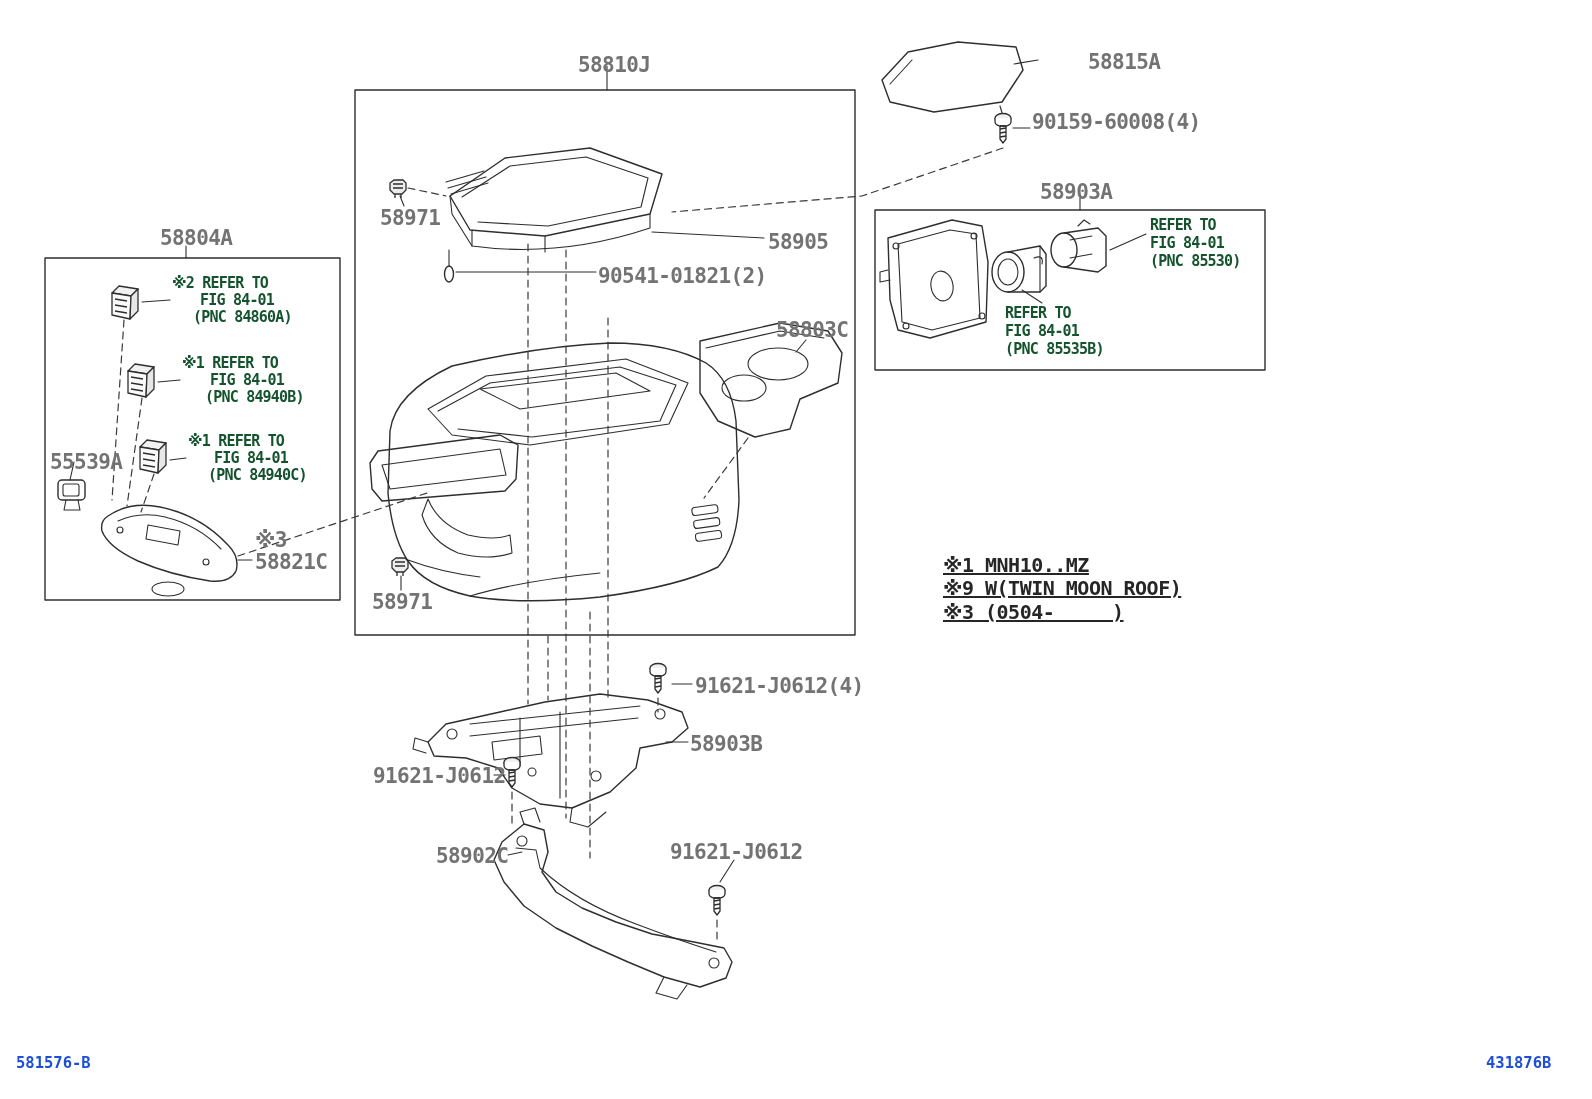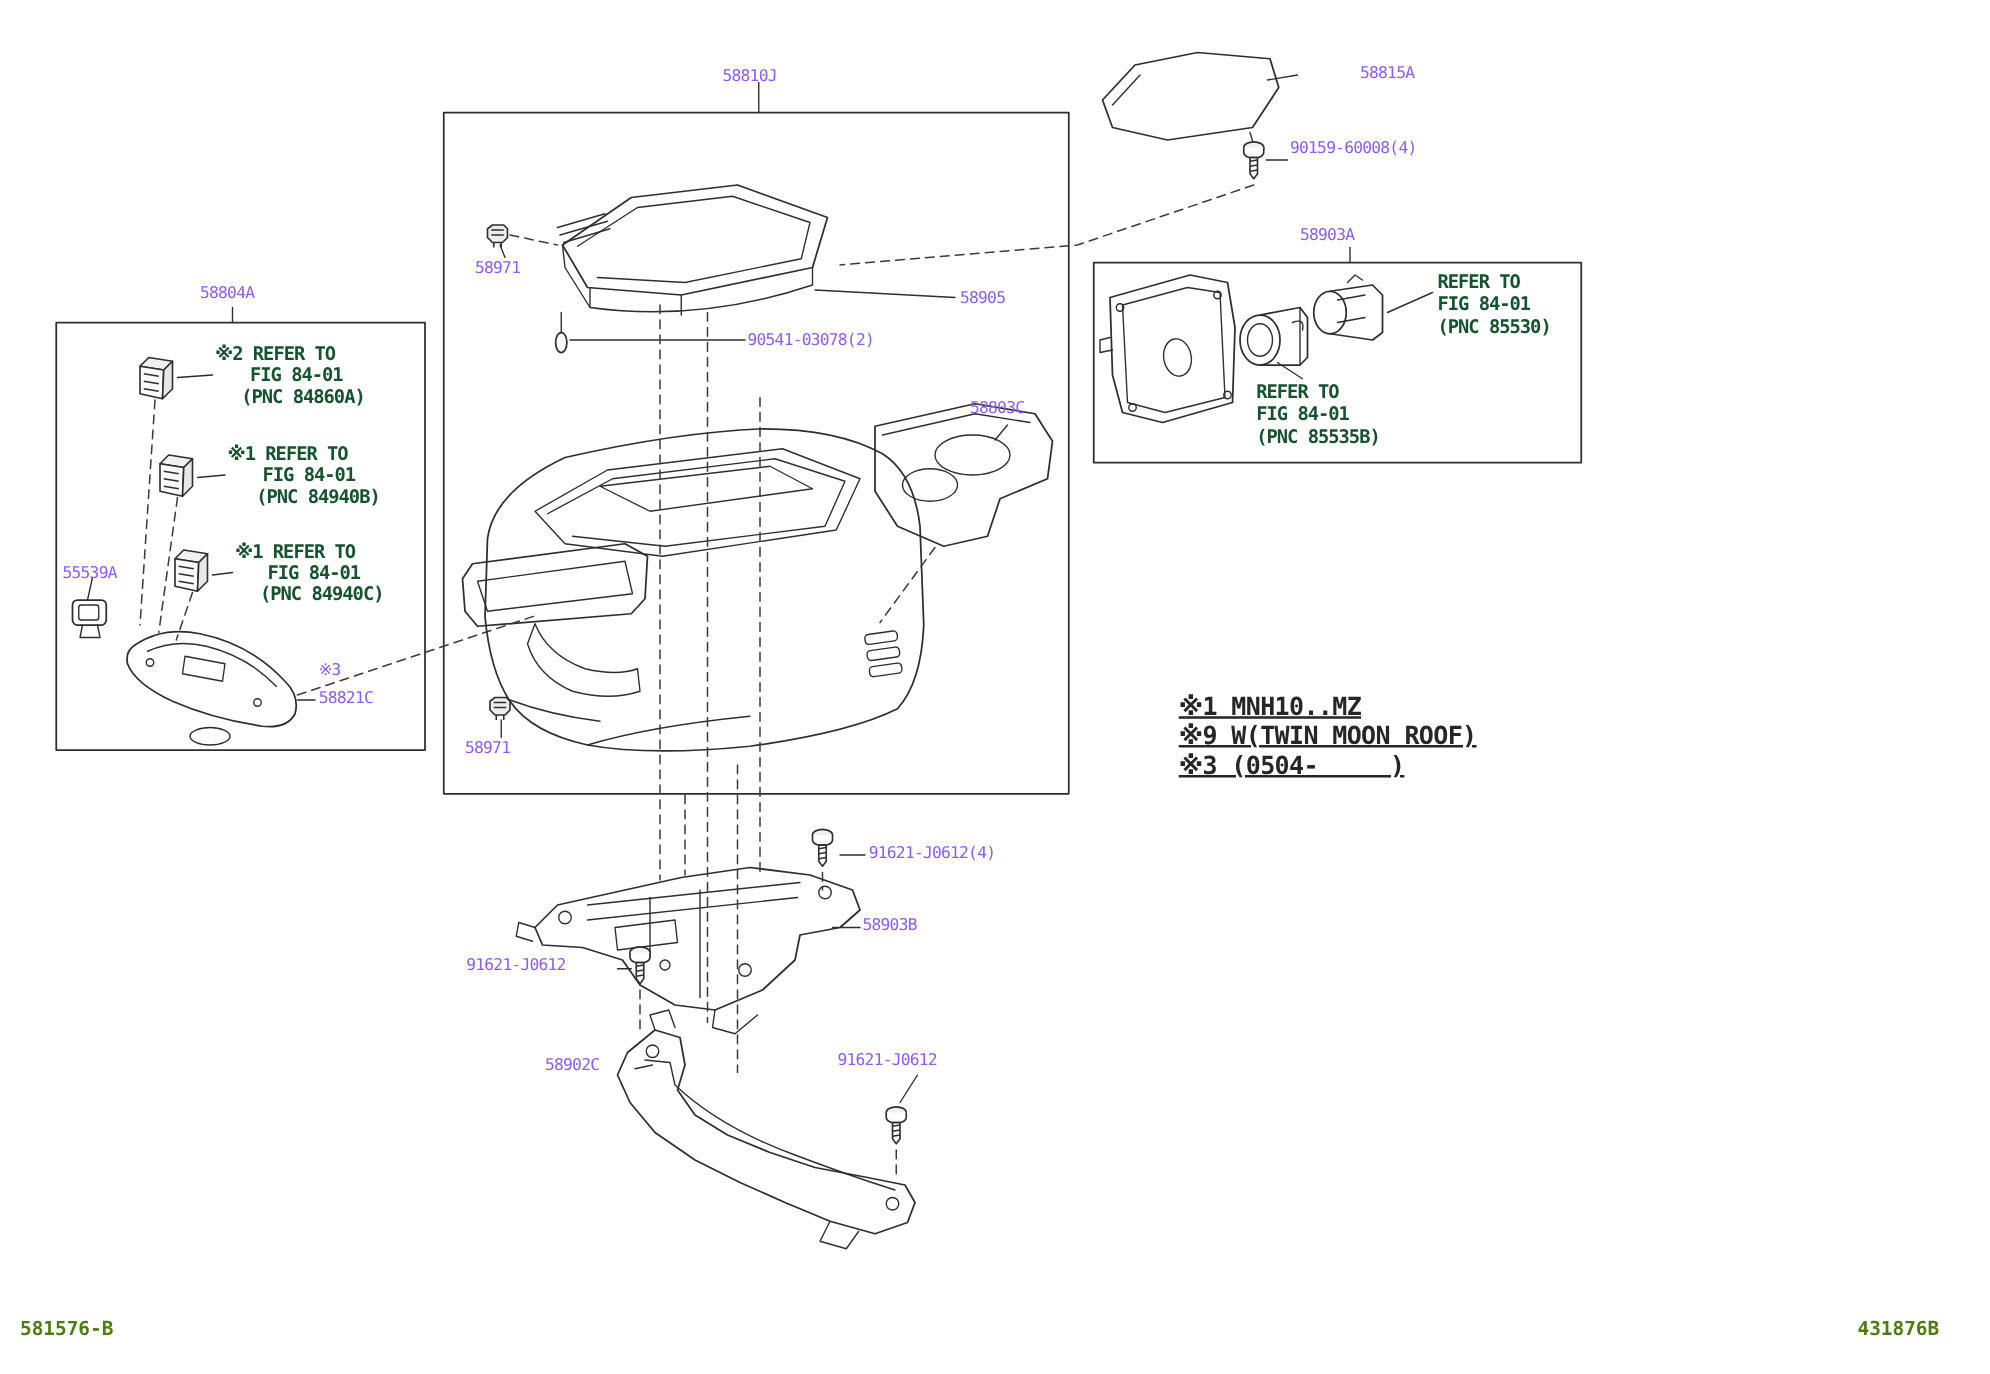--- a/index.html
+++ b/index.html
@@ -1,27 +1,27 @@
 <!DOCTYPE html>
 <html><head>
 <meta charset="utf-8">
 <style>
   html,body{margin:0;padding:0;background:#fff;}
   .stage{
     position:relative;width:1592px;height:1099px;background:#ffffff;
     font-family:"DejaVu Sans Mono","DejaVu Sans",monospace;overflow:hidden;
   }
   .stage svg{position:absolute;left:0;top:0;}
-  .lbl{position:absolute;font-size:13px;font-weight:400;color:#8b5cf6;
+  .lbl{position:absolute;font-size:21px;font-weight:700;color:#737373;
        letter-spacing:-0.6px;white-space:pre;line-height:1;}
   .lbl-sm{position:absolute;font-size:15px;font-weight:700;color:#14532d;
        letter-spacing:-0.8px;white-space:pre;line-height:1;}
   .lbl-note{position:absolute;font-size:20px;font-weight:700;color:#262626;
        letter-spacing:-0.5px;white-space:pre;line-height:1;text-decoration:underline;}
-  .lbl-footer{position:absolute;font-size:15.5px;font-weight:700;color:#4d7c0f;
+  .lbl-footer{position:absolute;font-size:15.5px;font-weight:700;color:#1d4ed8;
        white-space:pre;line-height:1;}
   .ln{fill:none;stroke:#2e2e2e;stroke-width:1.4;stroke-linejoin:round;stroke-linecap:round;}
   .thin{stroke-width:1.1;}
   .dash{fill:none;stroke:#3a3a3a;stroke-width:1.2;stroke-dasharray:7 5;stroke-linecap:round;}
 </style>
 </head>
 <body>
 
 <div class="stage">
 
@@ -223,21 +223,21 @@
   <div class="lbl-sm" style="left:1150px;top:218px">REFER TO</div>
   <div class="lbl-sm" style="left:1150px;top:236px">FIG 84-01</div>
   <div class="lbl-sm" style="left:1150px;top:254px">(PNC 85530)</div>
 
   <div class="lbl-sm" style="left:1005px;top:306px">REFER TO</div>
   <div class="lbl-sm" style="left:1005px;top:324px">FIG 84-01</div>
   <div class="lbl-sm" style="left:1005px;top:342px">(PNC 85535B)</div>
 
   <div class="lbl" style="left:380px;top:208px">58971</div>
   <div class="lbl" style="left:768px;top:232px">58905</div>
-  <div class="lbl" style="left:598px;top:266px">90541-03078(2)</div>
+  <div class="lbl" style="left:598px;top:266px">90541-01821(2)</div>
   <div class="lbl" style="left:160px;top:228px">58804A</div>
 
   <div class="lbl-sm" style="left:172px;top:276px">※2 REFER TO</div>
   <div class="lbl-sm" style="left:200px;top:293px">FIG 84-01</div>
   <div class="lbl-sm" style="left:193px;top:310px">(PNC 84860A)</div>
 
   <div class="lbl-sm" style="left:182px;top:356px">※1 REFER TO</div>
   <div class="lbl-sm" style="left:210px;top:373px">FIG 84-01</div>
   <div class="lbl-sm" style="left:205px;top:390px">(PNC 84940B)</div>
 

